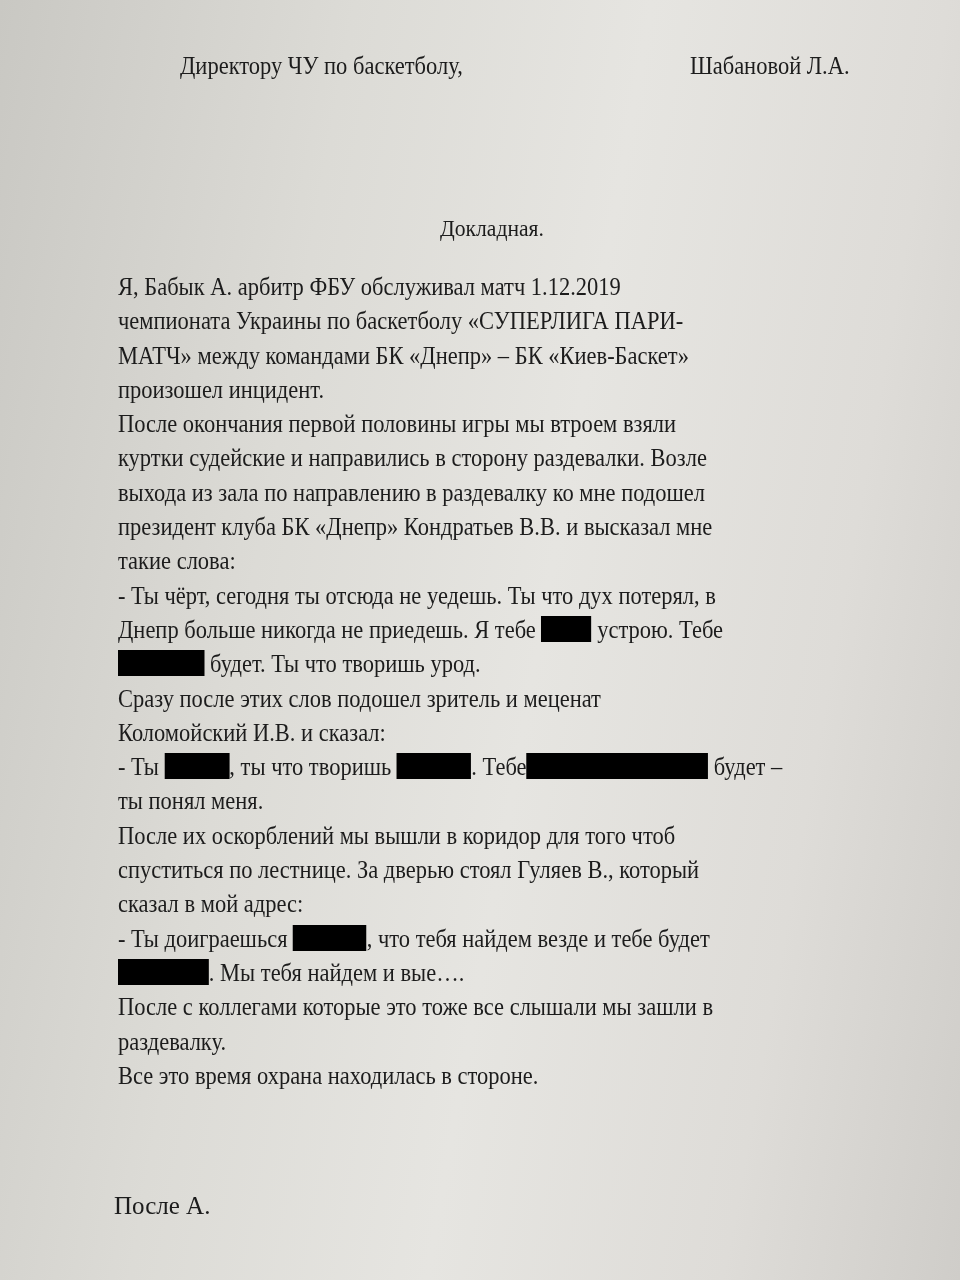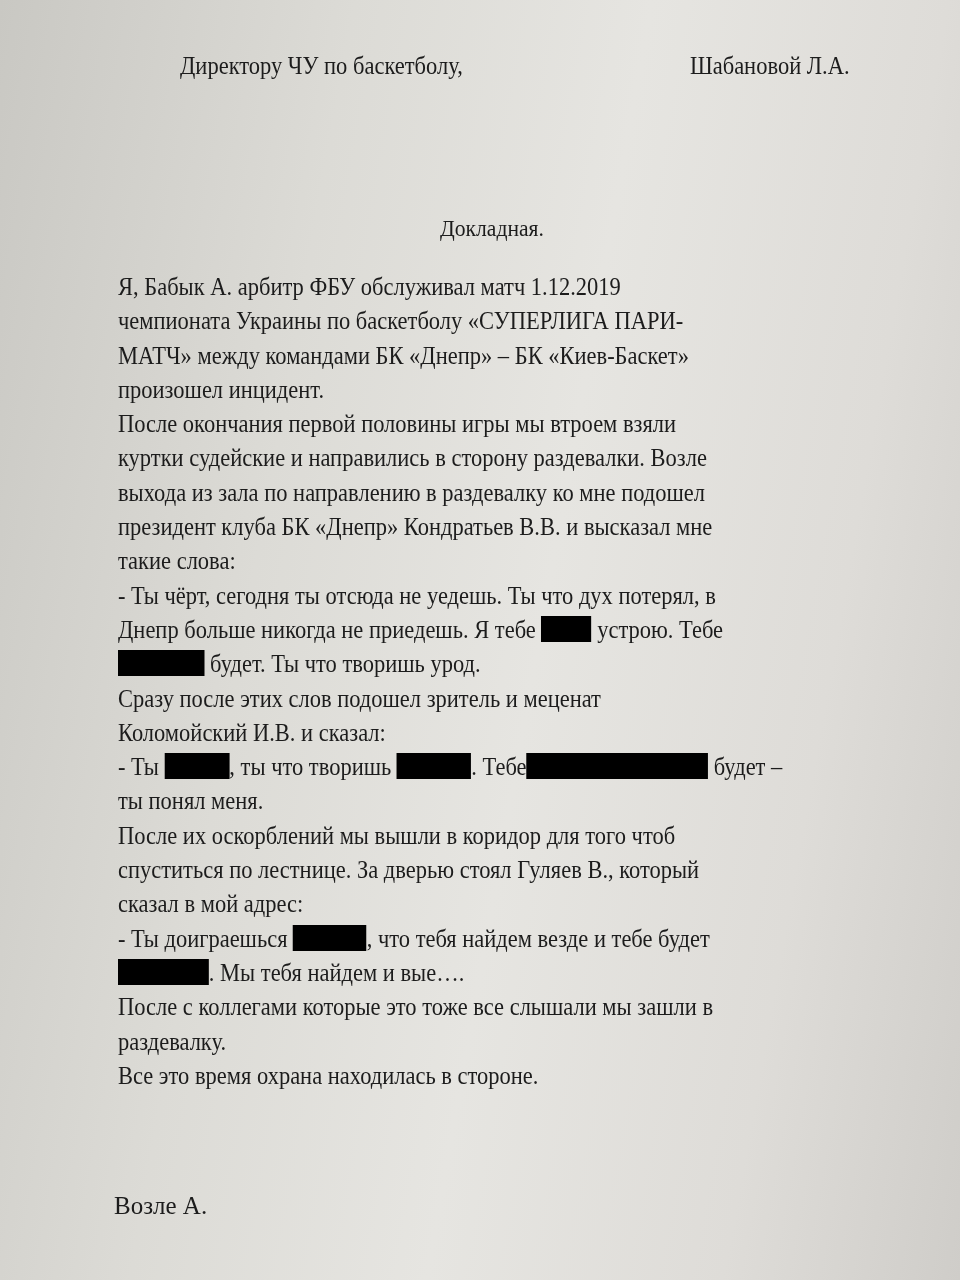--- a/index.html
+++ b/index.html
@@ -56,14 +56,14 @@
       <span>- Ты доиграешься </span><span class="redact" style="width:85px"></span><span>, что тебя найдем везде и тебе будет</span>
     </div>
     <div class="line">
       <span class="redact" style="width:105px"></span><span>. Мы тебя найдем и  вые….</span>
     </div>
     <div class="line">После с коллегами которые это тоже все слышали мы зашли в</div>
     <div class="line">раздевалку.</div>
     <div class="line">Все это время охрана находилась в стороне.</div>
   </div>
 
-  <div class="sig">Возле А.</div>
+  <div class="sig">После А.</div>
 </div>
 
 </body></html>

